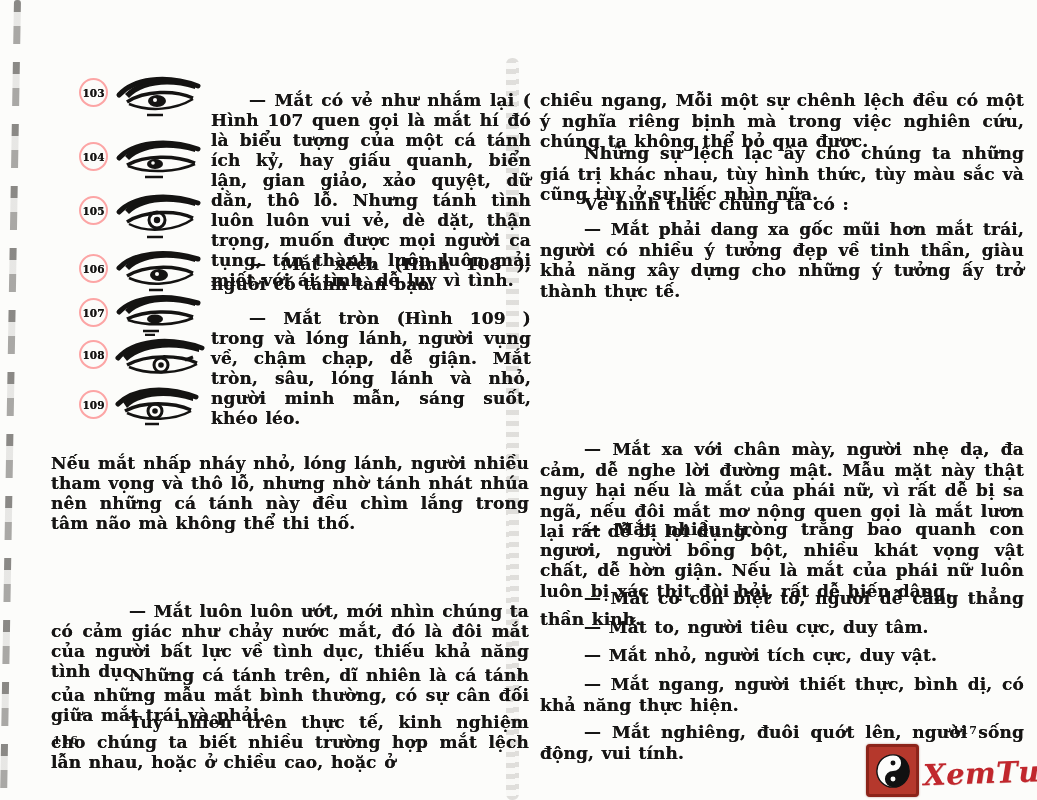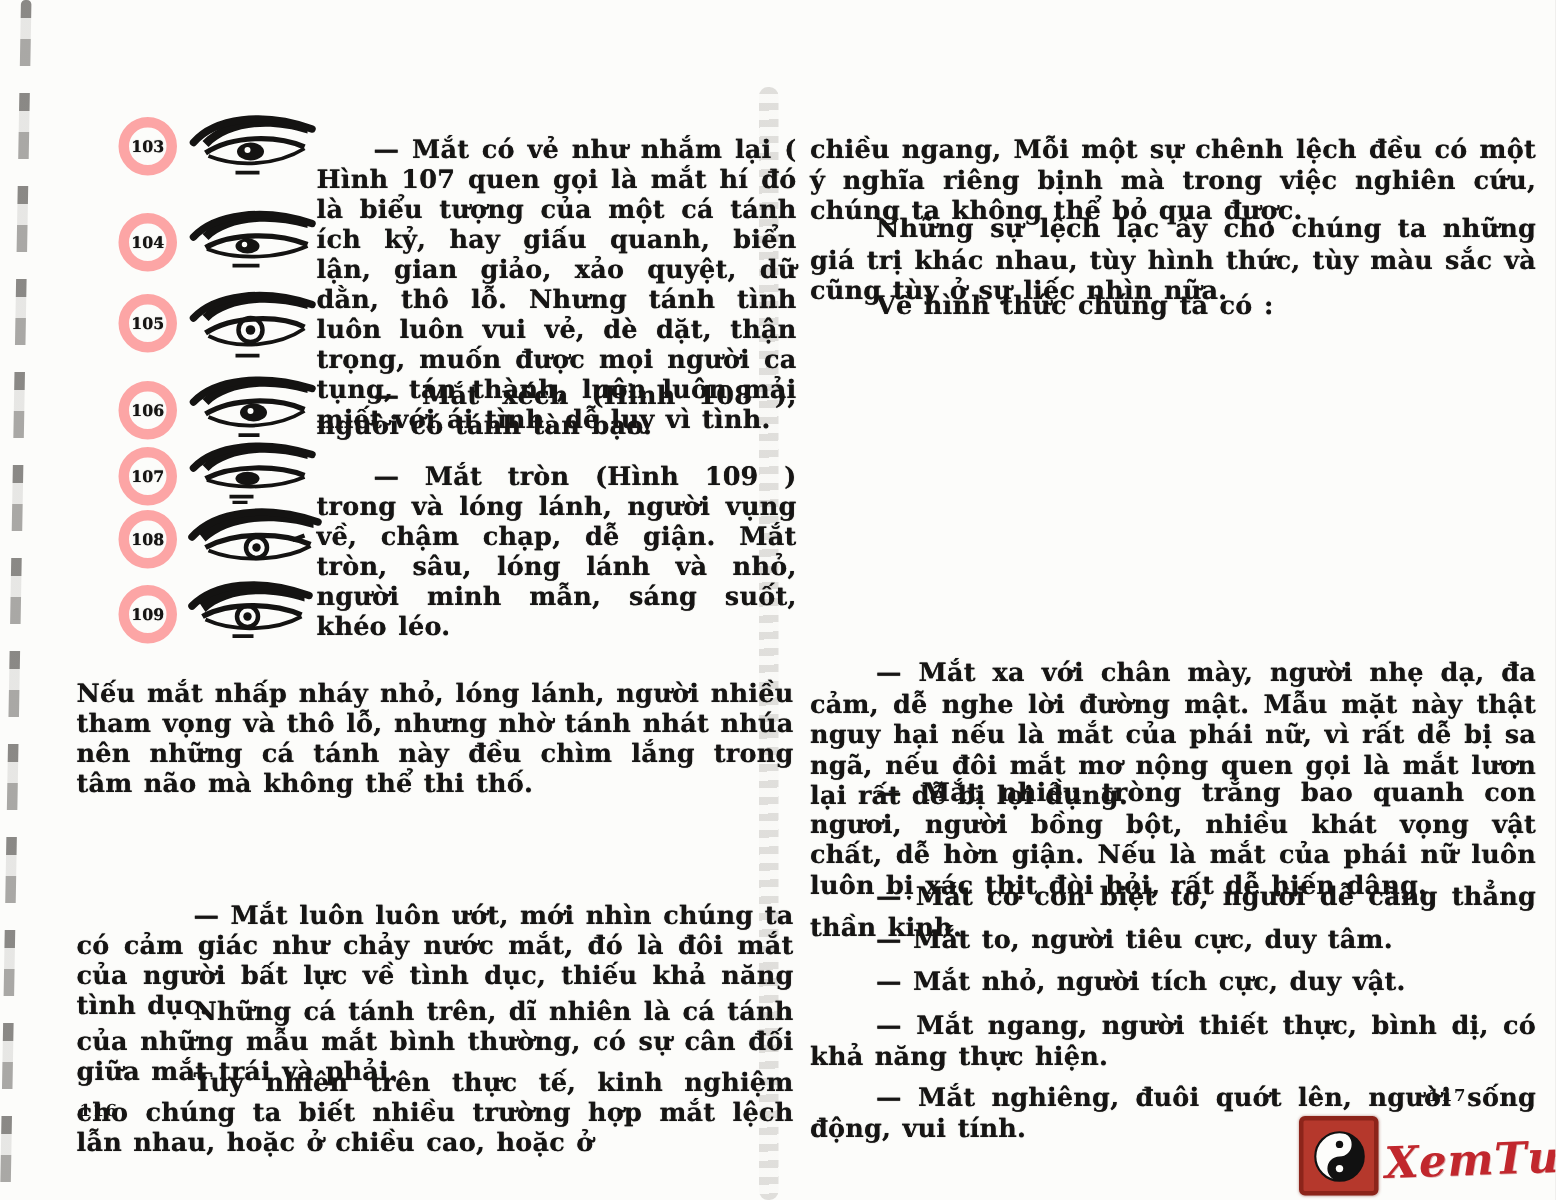--- a/index.html
+++ b/index.html
@@ -32,21 +32,21 @@
     position:absolute;margin:16px;text-align:justify;
     font-size:17px;line-height:20px;font-weight:700;
     letter-spacing:.15px;word-spacing:1.5px;
     text-shadow:0 0 .5px rgba(25,22,20,.85);
   }
   .rp{line-height:20.5px;}
   .pagenum{position:absolute;font-size:11px;font-weight:700;letter-spacing:1px;}
   
   .fig{position:absolute;left:46px;display:flex;align-items:flex-start;gap:7px;}
   .fig-badge{
-    width:25px;height:25px;border:7px solid #fca5a5;border-radius:50%;
+    width:25px;height:25px;border:2px solid #fca5a5;border-radius:50%;
     display:flex;align-items:center;justify-content:center;
     font-size:10.5px;font-weight:700;margin-top:6px;flex:0 0 auto;
     text-shadow:0 0 .5px rgba(25,22,20,.9);
   }
   .eye{display:block;}
   
   #watermark{position:absolute;left:866px;top:744px;display:flex;align-items:center;gap:4px;}
   #logo-box{
     width:47px;height:47px;background:#b5382c;border:3px solid #8c241a;
     border-radius:4px;display:flex;align-items:center;justify-content:center;
@@ -167,20 +167,21 @@
     <p class="p" style="top:649px;left:2px;width:478px;text-indent:78px">Những cá tánh trên, dĩ nhiên là cá tánh của những mẫu mắt bình thường, có sự cân đối giữa mắt trái và phải.</p>
     <p class="p" style="top:696px;left:2px;width:478px;text-indent:78px">Tuy nhiên trên thực tế, kinh nghiệm cho chúng ta biết nhiều trường hợp mắt lệch lẫn nhau, hoặc ở chiều cao, hoặc ở</p>
 
     <div class="pagenum" style="top:734px;left:20px">116</div>
   </div>
 
   <div id="right-page" class="page">
     <p class="p rp" style="top:74px;left:0;width:484px">chiều ngang, Mỗi một sự chênh lệch đều có một ý nghĩa riêng bịnh mà trong việc nghiên cứu, chúng ta không thể bỏ qua được.</p>
     <p class="p rp" style="top:127px;left:0;width:484px;text-indent:44px">Những sự lệch lạc ấy cho chúng ta những giá trị khác nhau, tùy hình thức, tùy màu sắc và cũng tùy ở sự liếc nhìn nữa.</p>
     <p class="p rp" style="top:178px;left:0;width:484px;text-indent:44px">Về hình thức chúng ta có :</p>
+    <p class="p rp" style="top:203px;left:0;width:484px;text-indent:44px">— Mắt phải dang xa gốc mũi hơn mắt trái, người có nhiều ý tưởng đẹp về tinh thần, giàu khả năng xây dựng cho những ý tưởng ấy trở thành thực tế.</p>
     <p class="p rp" style="top:503px;left:0;width:484px;text-indent:44px">— Mắt nhiều tròng trắng bao quanh con ngươi, người bồng bột, nhiều khát vọng vật chất, dễ hờn giận. Nếu là mắt của phái nữ luôn luôn bị xác thịt đòi hỏi, rất dễ hiến dâng.</p>
     <p class="p rp" style="top:423px;left:0;width:484px;text-indent:44px">— Mắt xa với chân mày, người nhẹ dạ, đa cảm, dễ nghe lời đường mật. Mẫu mặt này thật nguy hại nếu là mắt của phái nữ, vì rất dễ bị sa ngã, nếu đôi mắt mơ nộng quen gọi là mắt lươn lại rất dễ bị lợi dụng.</p>
     <p class="p rp" style="top:572px;left:0;width:484px;text-indent:44px">— Mắt có con biệt to, người dễ căng thẳng thần kinh.</p>
     <p class="p rp" style="top:601px;left:0;width:484px;text-indent:44px">— Mắt to, người tiêu cực, duy tâm.</p>
     <p class="p rp" style="top:629px;left:0;width:484px;text-indent:44px">— Mắt nhỏ, người tích cực, duy vật.</p>
     <p class="p rp" style="top:658px;left:0;width:484px;text-indent:44px">— Mắt ngang, người thiết thực, bình dị, có khả năng thực hiện.</p>
     <p class="p rp" style="top:706px;left:0;width:484px;text-indent:44px">— Mắt nghiêng, đuôi quớt lên, người sống động, vui tính.</p>
 
     <div class="pagenum" style="top:724px;left:428px">117</div>
   </div>

